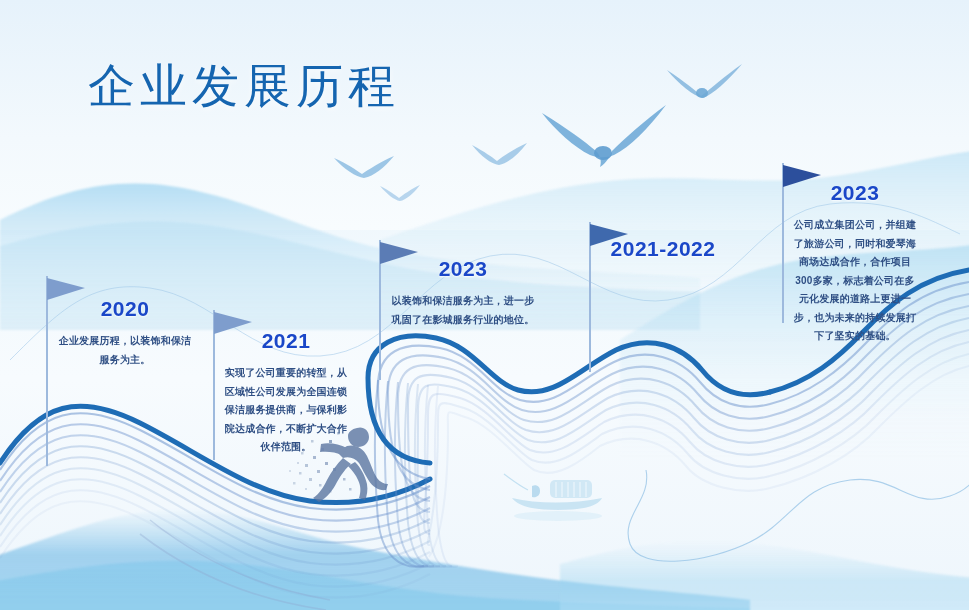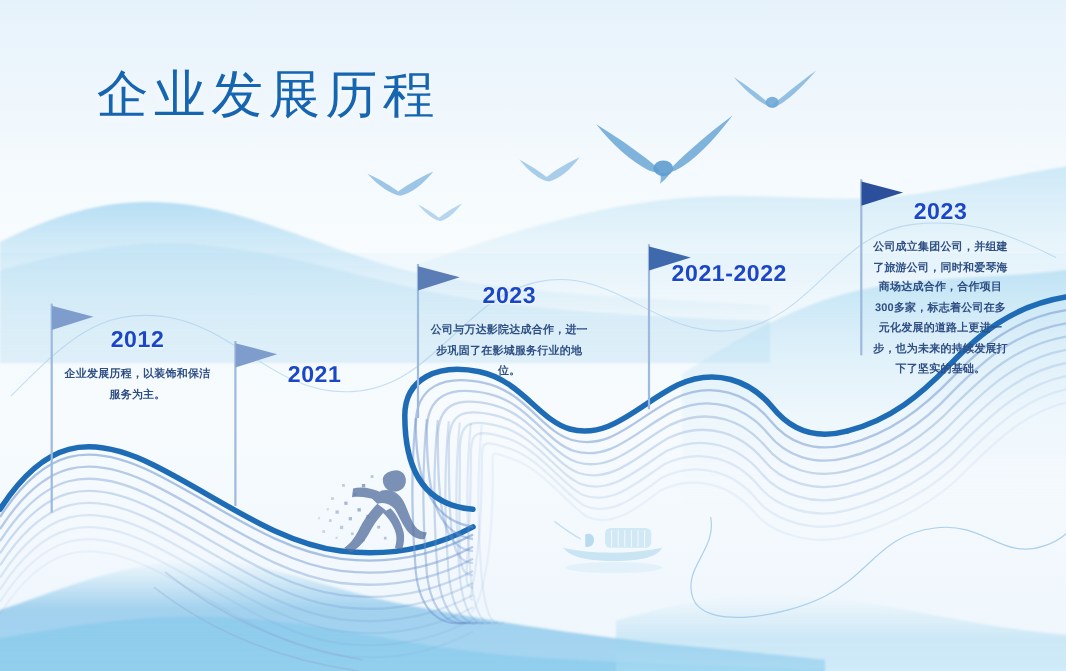--- a/index.html
+++ b/index.html
@@ -285,47 +285,48 @@
 
   <div class="flag" style="left:46px;top:276px;height:190px;">
     <div class="pole" style="height:190px;"></div>
     <div class="pennant">
       <svg width="42" height="26" viewBox="0 0 42 26">
           <path d="M0 2 L38 12 L0 24 Z" fill="#7e9dcd"></path>
         </svg>
     </div>
   </div>
   <div class="milestone" style="left:55px;top:298px;width:140px;">
-    <div class="year">2012</div>
+    <div class="year">2020</div>
     <div class="desc">企业发展历程，以装饰和保洁服务为主。</div>
   </div>
 
   <div class="flag" style="left:213px;top:310px;height:150px;">
     <div class="pole" style="height:150px;"></div>
     <div class="pennant">
       <svg width="42" height="26" viewBox="0 0 42 26">
           <path d="M0 2 L38 12 L0 24 Z" fill="#7e9dcd"></path>
         </svg>
     </div>
   </div>
   <div class="milestone" style="left:222px;top:330px;width:128px;">
     <div class="year">2021</div>
+    <div class="desc">实现了公司重要的转型，从区域性公司发展为全国连锁保洁服务提供商，与保利影院达成合作，不断扩大合作伙伴范围。</div>
   </div>
 
   <div class="flag" style="left:379px;top:240px;height:140px;">
     <div class="pole" style="height:140px;"></div>
     <div class="pennant">
       <svg width="42" height="26" viewBox="0 0 42 26">
           <path d="M0 2 L38 12 L0 24 Z" fill="#5b7cb5"></path>
         </svg>
     </div>
   </div>
   <div class="milestone" style="left:388px;top:258px;width:150px;">
     <div class="year">2023</div>
-    <div class="desc">公司与万达影院达成合作，进一步巩固了在影城服务行业的地位。</div>
+    <div class="desc">以装饰和保洁服务为主，进一步巩固了在影城服务行业的地位。</div>
   </div>
 
   <div class="flag" style="left:589px;top:222px;height:150px;">
     <div class="pole" style="height:150px;"></div>
     <div class="pennant">
       <svg width="42" height="26" viewBox="0 0 42 26">
           <path d="M0 2 L38 12 L0 24 Z" fill="#3f69ad"></path>
         </svg>
     </div>
   </div>

